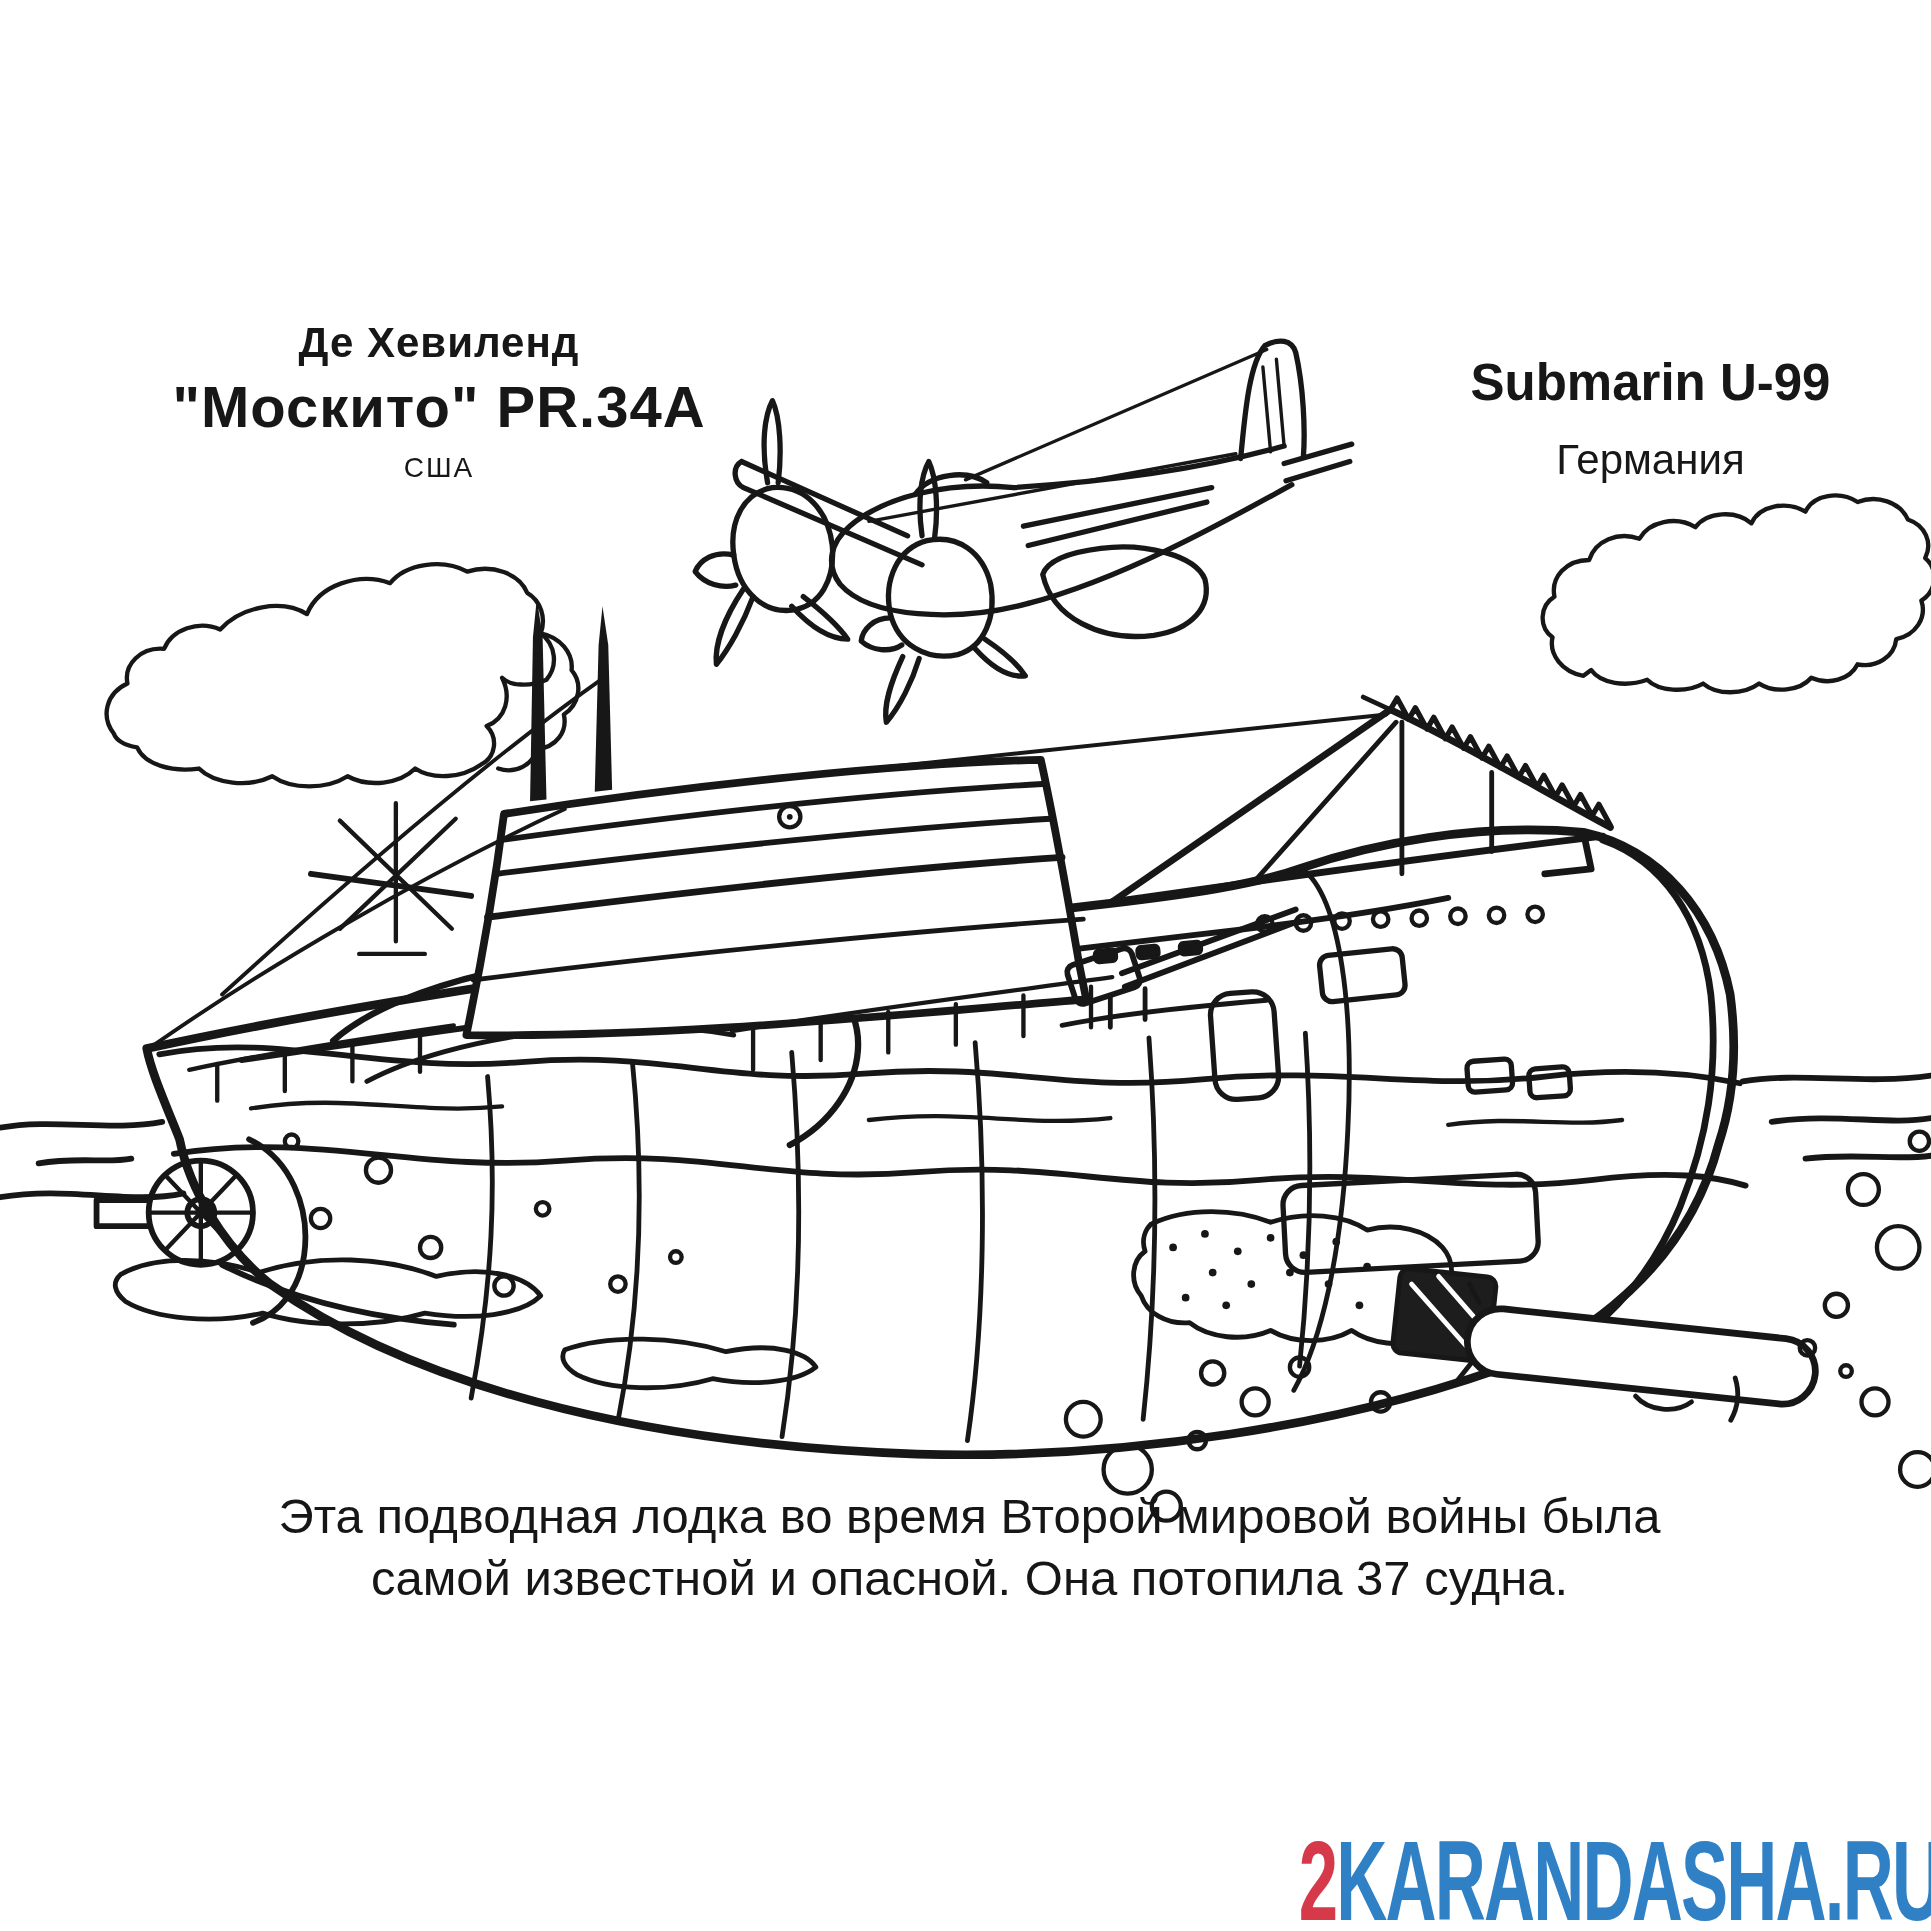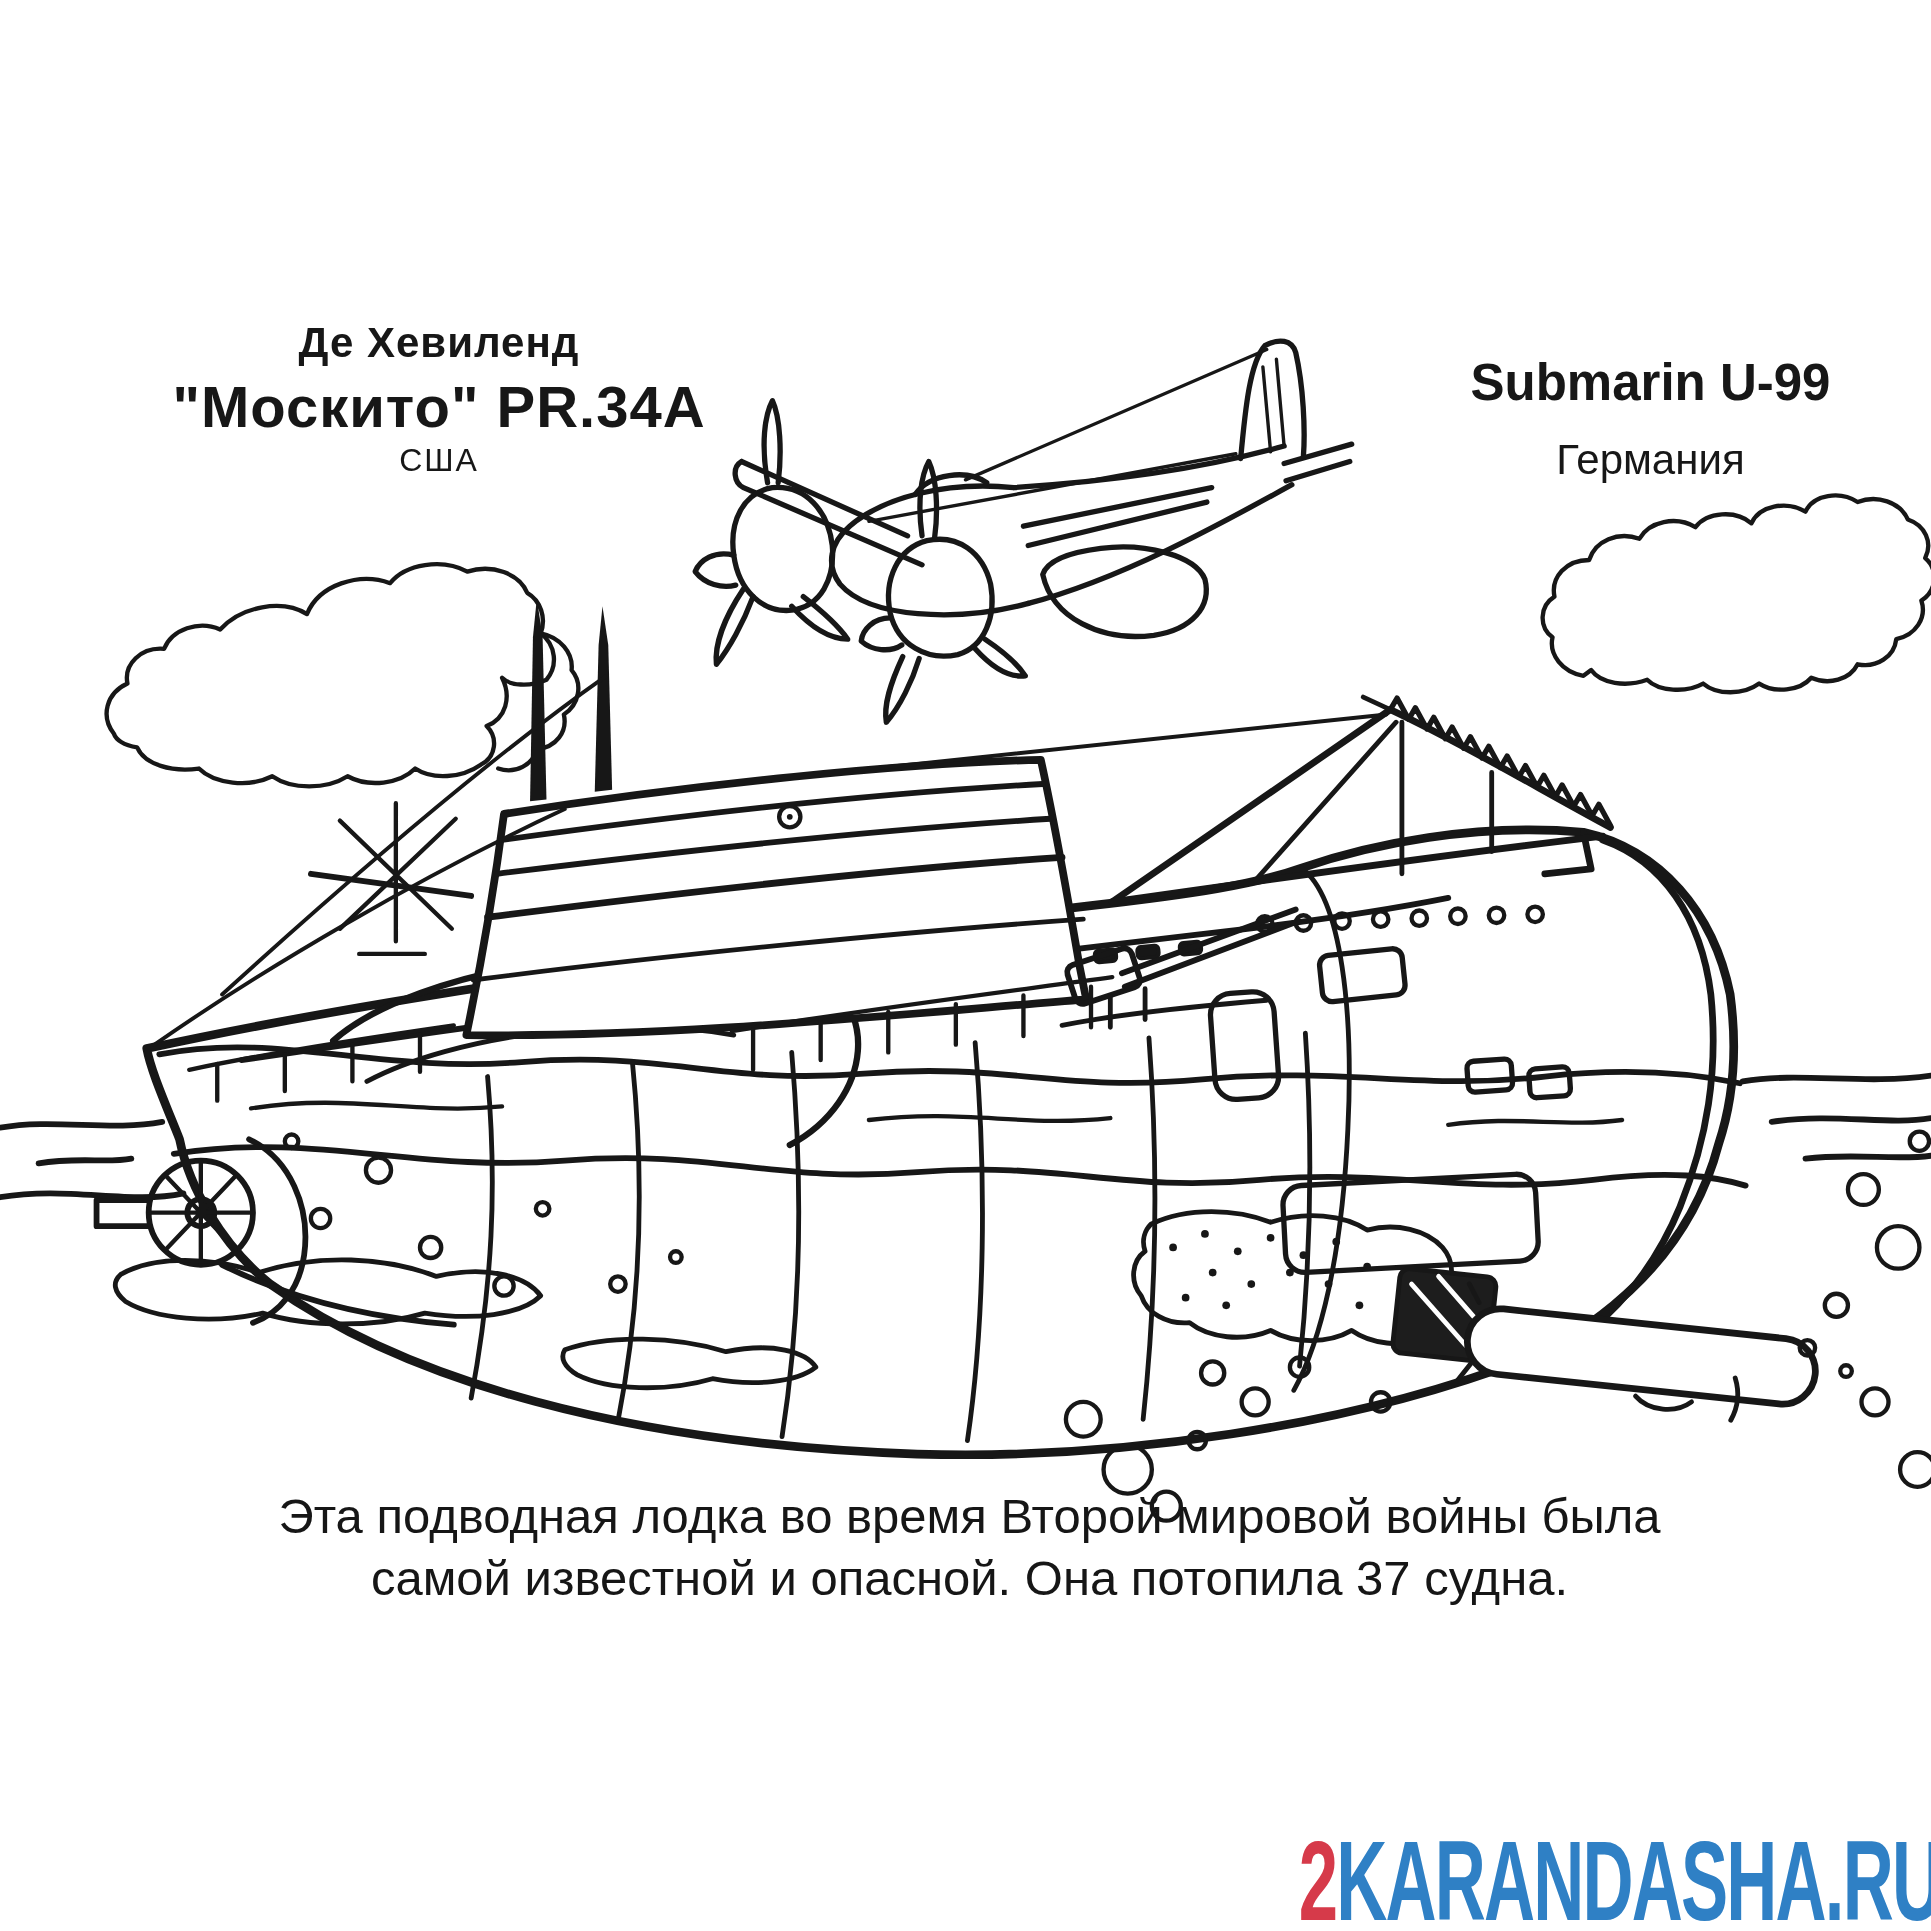--- a/index.html
+++ b/index.html
@@ -3,21 +3,21 @@
 <meta charset="utf-8">
 <style>
   html,body{margin:0;padding:0;}
   body{width:1931px;height:1931px;background:#ffffff;font-family:"Liberation Sans",sans-serif;}
   .page{position:relative;width:1931px;height:1931px;background:#fff;overflow:hidden;}
   .drawing{position:absolute;left:0;top:0;width:1931px;height:1931px;}
   .label-block{position:absolute;text-align:center;color:#171717;}
   .hl{left:101px;top:319px;width:676px;}
   .hl .l1{font-size:42px;font-weight:600;letter-spacing:1px;}
   .hl .l2{font-size:58px;font-weight:800;margin-top:5.8px;letter-spacing:1px;}
-  .hl .l3{font-size:32px;font-weight:500;margin-top:2px;letter-spacing:1.9px;}
+  .hl .l3{font-size:28px;font-weight:500;margin-top:12px;letter-spacing:1.9px;}
   .hr{left:1419px;top:353px;width:463px;}
   .hr .l1{font-size:51px;font-weight:700;}
   .hr .l2{font-size:42px;font-weight:500;margin-top:24px;}
   .caption{left:4px;top:1485px;width:1931px;color:#161616;}
   .caption div{font-size:49px;font-weight:500;line-height:62px;white-space:nowrap;}
   .watermark{position:absolute;right:-9.7px;bottom:-15.4px;font-size:114px;font-weight:800;
              letter-spacing:-2.9px;white-space:nowrap;transform:scaleX(0.62);transform-origin:100% 100%;}
   svg *{vector-effect:none;}
 </style>
 </head>

